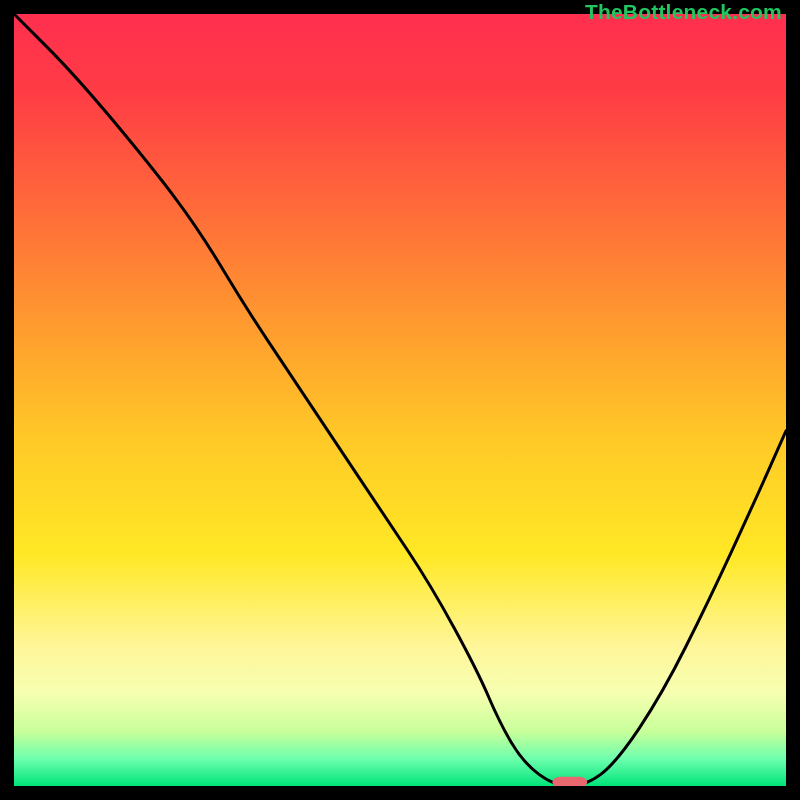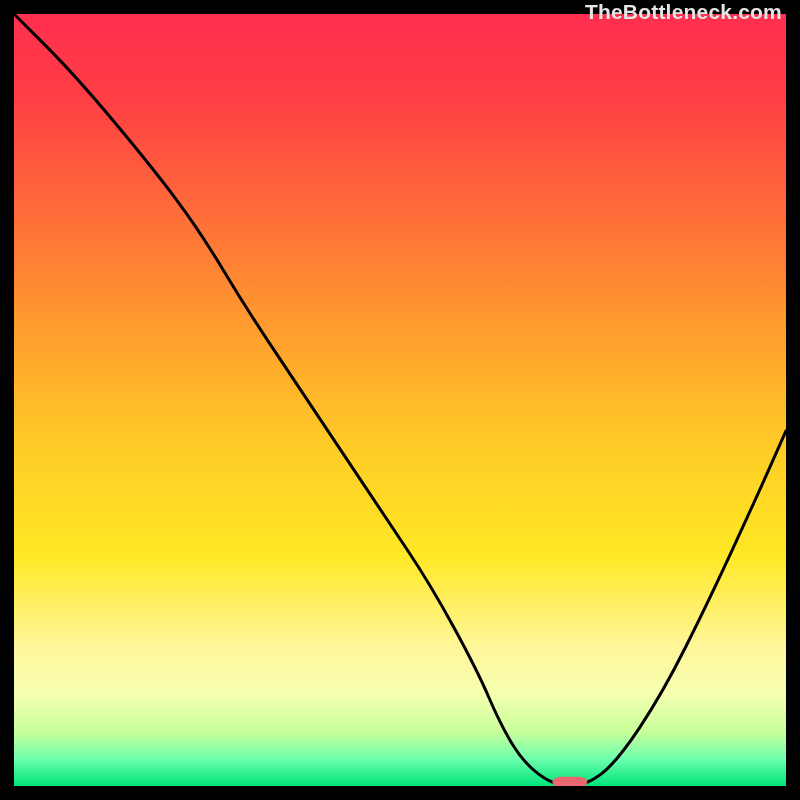--- a/index.html
+++ b/index.html
@@ -18,21 +18,21 @@
     height: 772px;
     background: #000;
   }
   .watermark {
     position: absolute;
     top: 0px;
     right: 18px;
     font-family: Arial, Helvetica, sans-serif;
     font-size: 21px;
     font-weight: 600;
-    color: #e5e5e5;
+    color: #22c55e;
     letter-spacing: 0.2px;
   }
   svg { display: block; }
 </style>
 </head>
 <body>
 
 <div class="frame">
   <svg id="chart-svg" width="772" height="772" viewBox="0 0 772 772">
     <defs>

